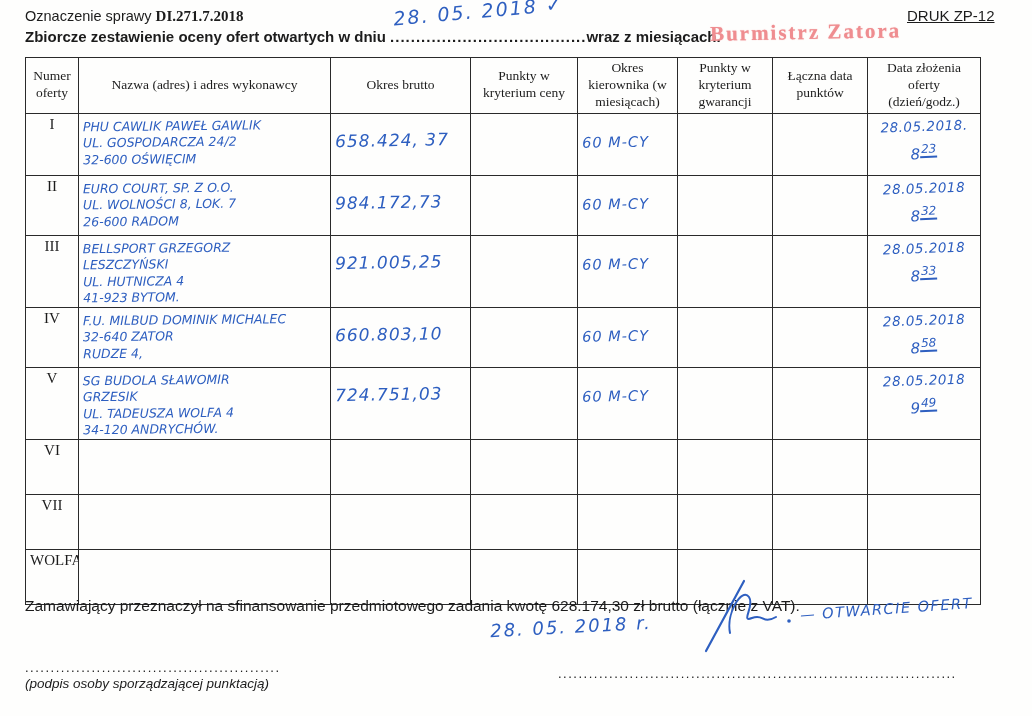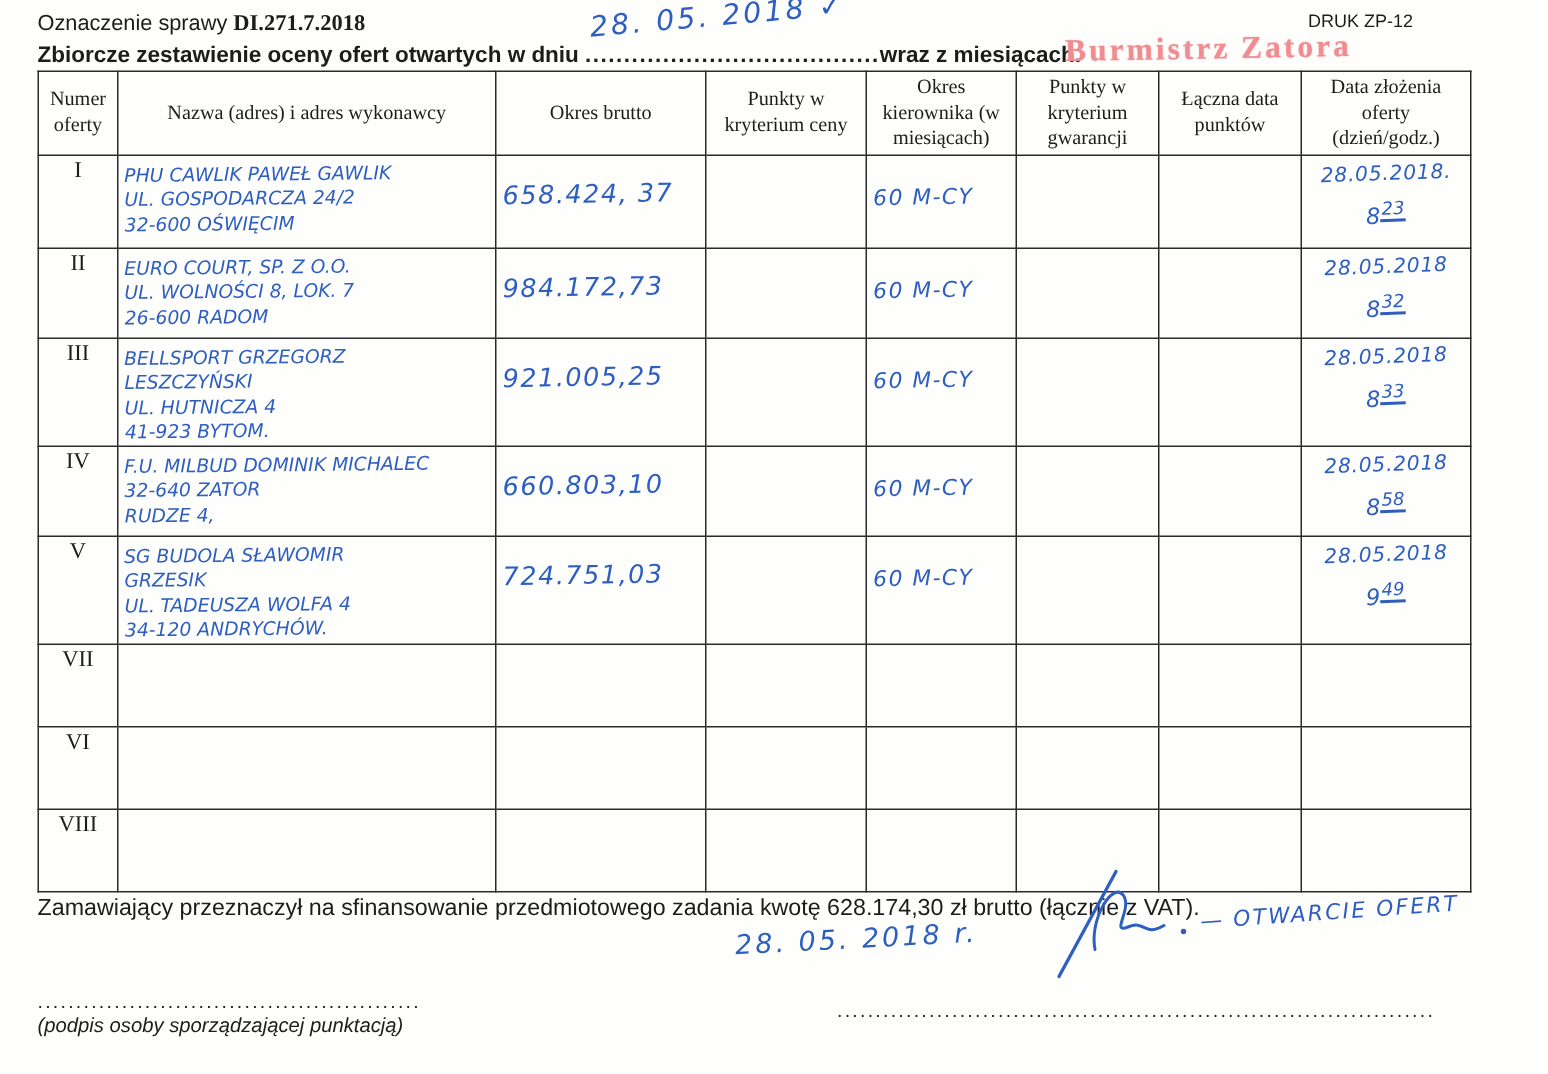--- a/index.html
+++ b/index.html
@@ -12,34 +12,34 @@
     position:relative;width:1032px;height:716px;margin:0 auto;
     background:#fefefd;color:#1c1c1c;overflow:hidden;
     font-family:"Liberation Sans",sans-serif;
   }
   
   .hdr{position:absolute;left:25px;top:8px;width:700px;}
   .case-line{font-size:14.5px;}
   .case-line b{font-family:"Liberation Serif",serif;font-size:15px;}
   .title-line{font-size:15px;font-weight:bold;margin-top:3px;white-space:nowrap;}
   .title-dots{letter-spacing:1px;}
-  .form-code{position:absolute;left:872px;top:7px;font-size:12px;}
+  .form-code{position:absolute;left:907px;top:7px;font-size:15px;text-decoration:underline;}
   .stamp{
     position:absolute;left:710px;top:20px;
     font-family:"Liberation Serif",serif;font-weight:bold;
     font-size:21px;letter-spacing:2px;color:var(--stamp);
     transform:rotate(-1deg);text-shadow:0 0 1px rgba(239,141,144,.7);
   }
   .hw{
     font-family:"DejaVu Sans",sans-serif;font-style:italic;color:var(--ink);
   }
   .open-date{position:absolute;left:393px;top:0px;font-size:19px;letter-spacing:2px;transform:rotate(-5deg);}
   
   table.offers{
-    position:absolute;left:25px;top:47px;width:955px;
+    position:absolute;left:25px;top:57px;width:955px;
     border-collapse:collapse;table-layout:fixed;
     font-family:"Liberation Serif",serif;
     border-radius:10px;
   }
   table.offers th,table.offers td{
     border:1.4px solid var(--line);padding:2px 4px;vertical-align:top;
     overflow:hidden;
   }
   table.offers th{font-size:13.5px;font-weight:normal;text-align:center;vertical-align:middle;line-height:1.25;}
   th.b{font-weight:bold;}
@@ -224,43 +224,43 @@
           </td>
       <td></td>
       <td></td>
       <td class="cell-date">
             <span class="hw d-date">28.05.2018</span>
             <span class="hw d-time"><span>9</span><span class="tsup">49</span></span>
           </td>
     </tr>
 
     <tr style="height:55px">
+      <td class="c-num">VI</td>
+      <td></td>
+      <td></td>
+      <td></td>
+      <td></td>
+      <td></td>
+      <td></td>
+      <td></td>
+    </tr>
+
+    <tr style="height:55px">
       <td class="c-num">VII</td>
       <td></td>
       <td></td>
       <td></td>
       <td></td>
       <td></td>
       <td></td>
       <td></td>
     </tr>
 
     <tr style="height:55px">
-      <td class="c-num">VI</td>
-      <td></td>
-      <td></td>
-      <td></td>
-      <td></td>
-      <td></td>
-      <td></td>
-      <td></td>
-    </tr>
-
-    <tr style="height:55px">
-      <td class="c-num">VIII</td>
+      <td class="c-num">WOLFA</td>
       <td></td>
       <td></td>
       <td></td>
       <td></td>
       <td></td>
       <td></td>
       <td></td>
     </tr>
   </tbody>
     </table>

